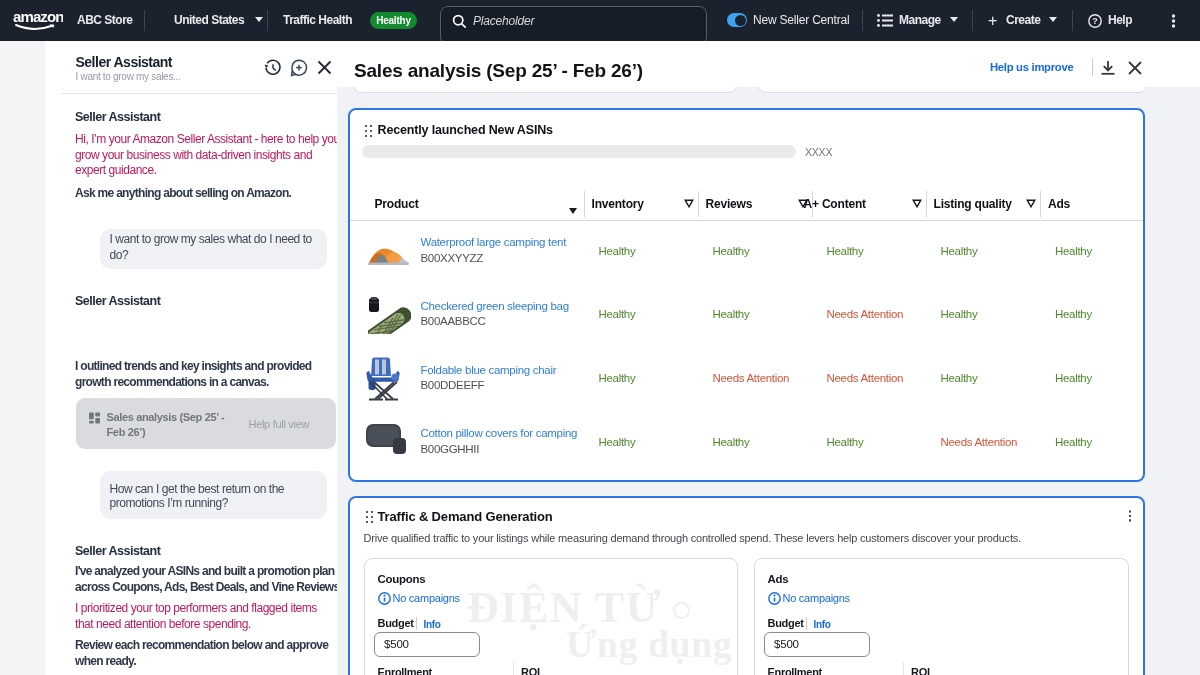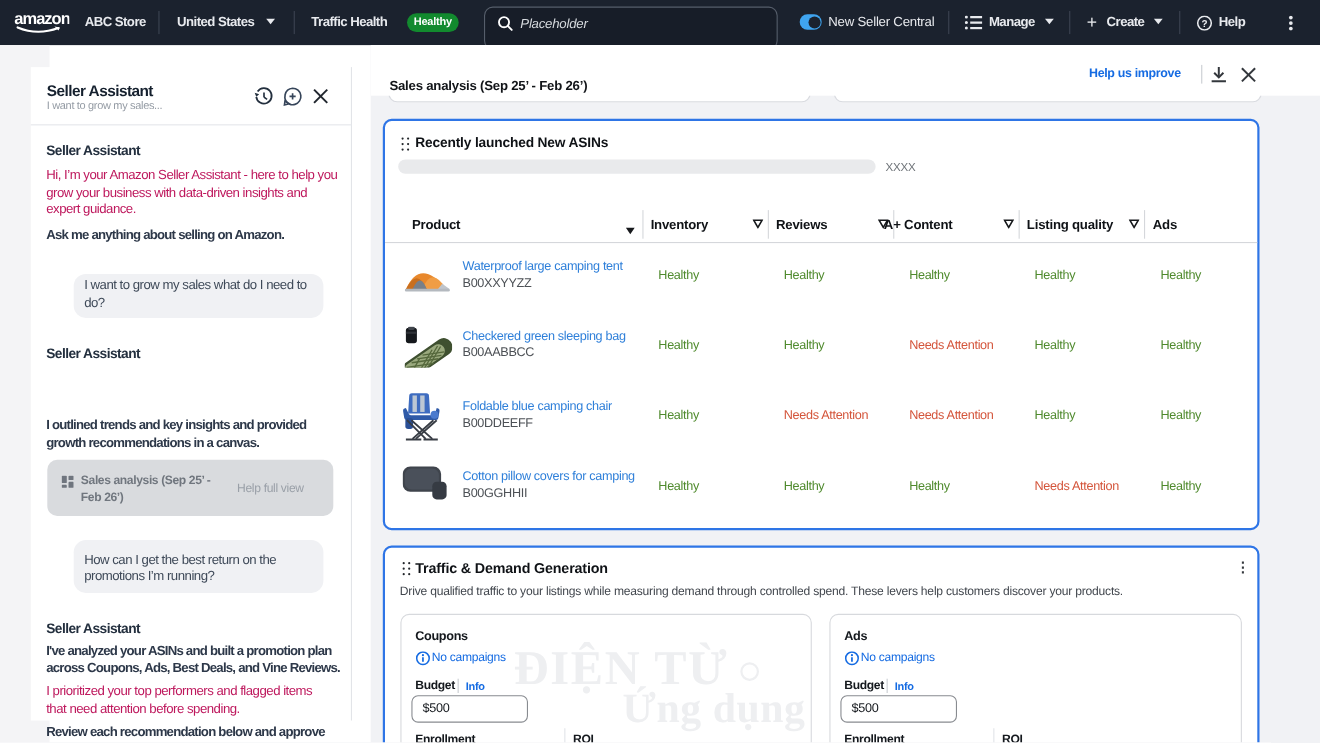--- a/index.html
+++ b/index.html
@@ -8,21 +8,21 @@
 .abs { position:absolute; }
 
 
 #topbar { position:absolute; left:0; top:0; width:1200px; height:41px; background:#1b222e; color:#e8eaee; }
 .tb-div { position:absolute; top:10px; width:1px; height:21px; background:#3c4452; }
 .tb-txt { position:absolute; top:0; height:41px; line-height:41px; font-size:12px; font-weight:700; letter-spacing:-0.5px; color:#e8eaee; white-space:nowrap; }
 .caret { display:inline-block; width:0; height:0; border-left:4.5px solid transparent; border-right:4.5px solid transparent; border-top:5.5px solid #e8eaee; vertical-align:middle; margin-left:9px; margin-top:-2px; }
 
 
 #leftstrip { position:absolute; left:0; top:41px; width:45px; height:634px; background:#f4f4f6; }
-#panel { position:absolute; left:28px; top:41px; width:292px; height:594px; background:#fff; border-right:1px solid #e2e4e8;margin-top:20px; }
+#panel { position:absolute; left:61px; top:41px; width:292px; height:594px; background:#fff; border-right:1px solid #e2e4e8; }
 #main { position:absolute; left:337px; top:41px; width:863px; height:634px; background:#f1f2f5; overflow:hidden; }
 #mainheader { position:absolute; left:0; top:0; width:863px; height:46px; background:#fff; }
 
 
 .ph-title { position:absolute; left:14.5px; top:12.5px; font-size:14px; font-weight:700; letter-spacing:-0.5px; color:#15202e; }
 .ph-sub { position:absolute; left:14.5px; top:29.5px; font-size:10px; letter-spacing:-0.3px; color:#949ba4; }
 .pbody { font-size:12px; letter-spacing:-0.45px; color:#be185d; line-height:15.5px; white-space:nowrap; }
 .phead { font-size:12.5px; font-weight:700; letter-spacing:-0.5px; color:#232f3e; }
 .pbold { font-weight:700; color:#2d3849; letter-spacing:-0.7px; }
 .bubble { position:absolute; background:#f0f1f4; border-radius:11px; font-size:12px; letter-spacing:-0.45px; color:#3f4a59; line-height:15.5px; padding:3.5px 10px; white-space:nowrap; }
@@ -50,21 +50,21 @@
 <body>
 
 <div id="topbar">
   <svg class="abs" style="left:13px;top:8px" width="50" height="26" viewBox="0 0 50 26">
     <text x="0" y="14" font-family="Liberation Sans" font-size="15" font-weight="bold" fill="#fff" letter-spacing="-0.9">amazon</text>
     <path d="M3 17 Q 21 24.5 40 17.5" fill="none" stroke="#fff" stroke-width="2" stroke-linecap="round"></path>
     <path d="M41.5 17 l-5 -0.8 l3.7 3.6 z" fill="#fff"></path>
   </svg>
   <div class="tb-txt" style="left:77px">ABC Store</div>
   <div class="tb-div" style="left:144px"></div>
-  <div class="tb-txt" style="left:161px">United States<span class="caret" style="margin-left:11px"></span></div>
+  <div class="tb-txt" style="left:174px">United States<span class="caret" style="margin-left:11px"></span></div>
   <div class="tb-div" style="left:267px"></div>
   <div class="tb-txt" style="left:283px">Traffic Health</div>
   <div class="abs" style="left:370px;top:12px;width:47px;height:17px;background:#128a2e;border-radius:9px;color:#fff;font-size:10px;font-weight:700;text-align:center;line-height:17px;letter-spacing:-0.2px">Healthy</div>
   <div class="abs" style="left:440px;top:6px;width:267px;height:39px;border:1px solid #565e6b;border-radius:8px;background:#171d28">
     <svg class="abs" style="left:11px;top:6.5px" width="15" height="15" viewBox="0 0 15 15">
         <circle cx="6.2" cy="6.2" r="4.6" fill="none" stroke="#fff" stroke-width="1.7"></circle>
         <line x1="9.8" y1="9.8" x2="13.2" y2="13.2" stroke="#fff" stroke-width="1.7" stroke-linecap="round"></line>
       </svg>
     <div class="abs" style="left:32px;top:7px;font-size:12px;font-style:italic;color:#d6dade;letter-spacing:-0.2px">Placeholder</div>
   </div>
@@ -145,21 +145,21 @@
   <div class="abs pbody pbold" style="left:14px;top:523px">I've analyzed your ASINs and built a promotion plan<br>across Coupons, Ads, Best Deals, and Vine Reviews.</div>
   <div class="abs pbody" style="left:14px;top:560px">I prioritized your top performers and flagged items<br>that need attention before spending.</div>
   <div class="abs pbody pbold" style="left:14px;top:597px">Review each recommendation below and approve<br>when ready.</div>
 </div>
 
 <div id="main">
 
   <div class="graycard" style="left:16px;top:-18px;width:384px;height:70px"></div>
   <div class="graycard" style="left:421px;top:-18px;width:389px;height:70px"></div>
   <div id="mainheader">
-    <div class="abs" style="left:17px;top:30px;font-size:12px;font-weight:700;letter-spacing:-0.2px;color:#111418">Sales analysis (Sep 25’ - Feb 26’)</div>
+    <div class="abs" style="left:17px;top:19px;font-size:19px;font-weight:700;letter-spacing:-0.2px;color:#111418">Sales analysis (Sep 25’ - Feb 26’)</div>
     <div class="abs" style="left:653px;top:20px;font-size:11.3px;font-weight:700;letter-spacing:-0.3px;color:#156be2">Help us improve</div>
     <div class="abs" style="left:755px;top:18px;width:1px;height:17px;background:#c9ccd1"></div>
     <svg class="abs" style="left:763px;top:19px" width="16" height="16" viewBox="0 0 16 16">
       <line x1="8" y1="1" x2="8" y2="9.5" stroke="#33373c" stroke-width="1.8"></line>
       <path d="M3.8 6.2 L8 10.4 L12.2 6.2" fill="none" stroke="#33373c" stroke-width="1.8"></path>
       <line x1="1.5" y1="13.8" x2="14.5" y2="13.8" stroke="#33373c" stroke-width="1.8"></line>
     </svg>
     <svg class="abs" style="left:791px;top:20px" width="14" height="14" viewBox="0 0 14 14">
       <line x1="1" y1="1" x2="13" y2="13" stroke="#33373c" stroke-width="1.8"></line>
       <line x1="13" y1="1" x2="1" y2="13" stroke="#33373c" stroke-width="1.8"></line>

